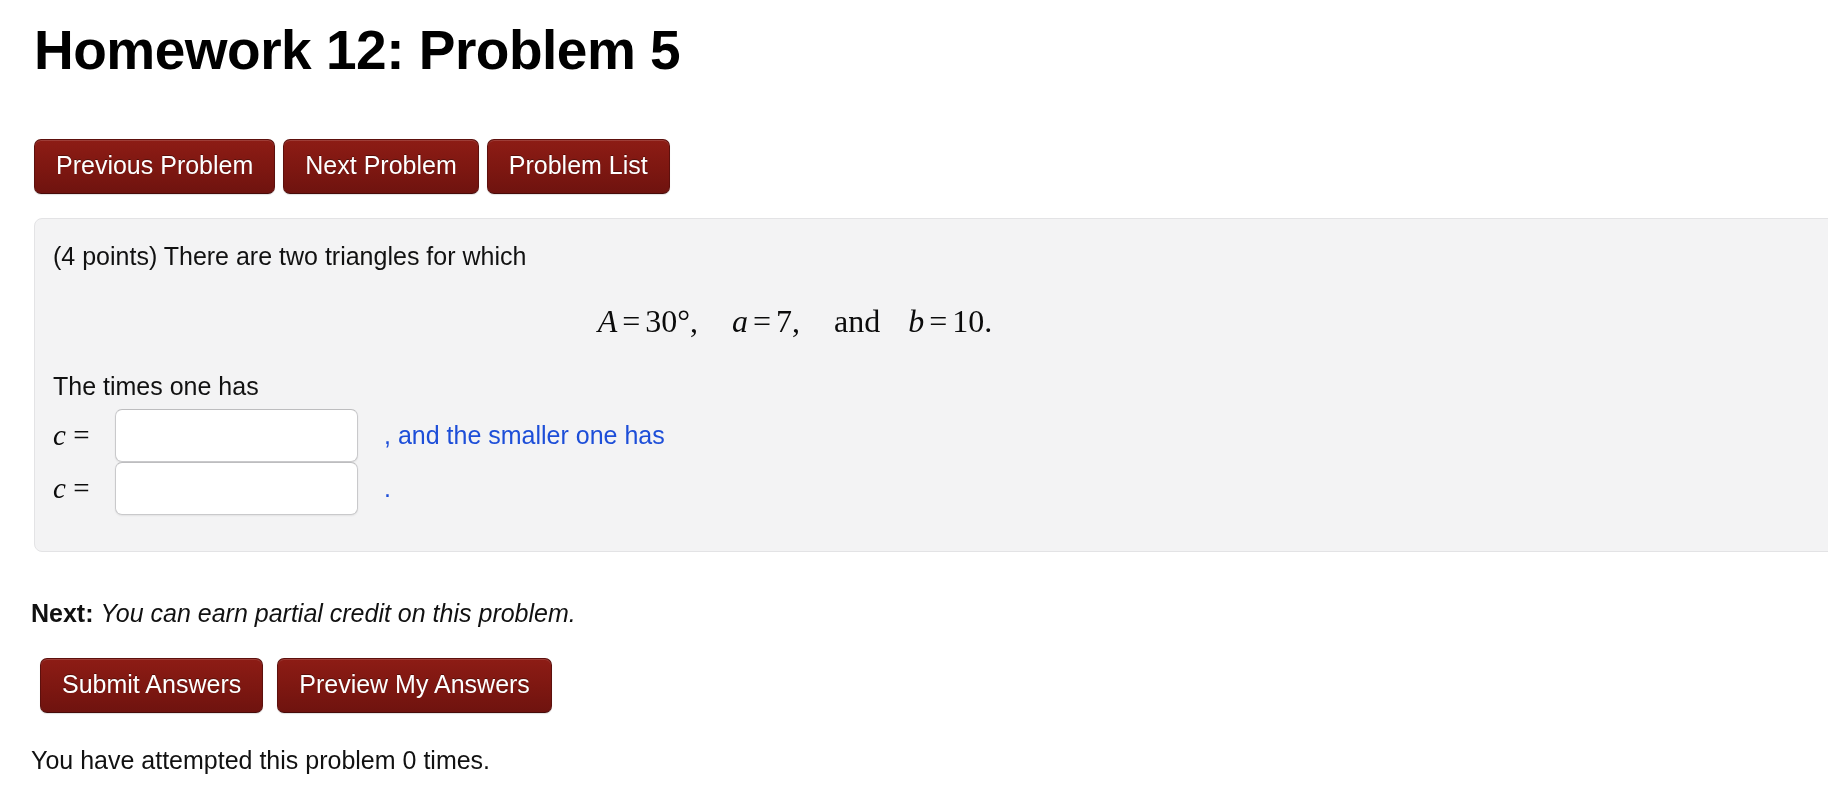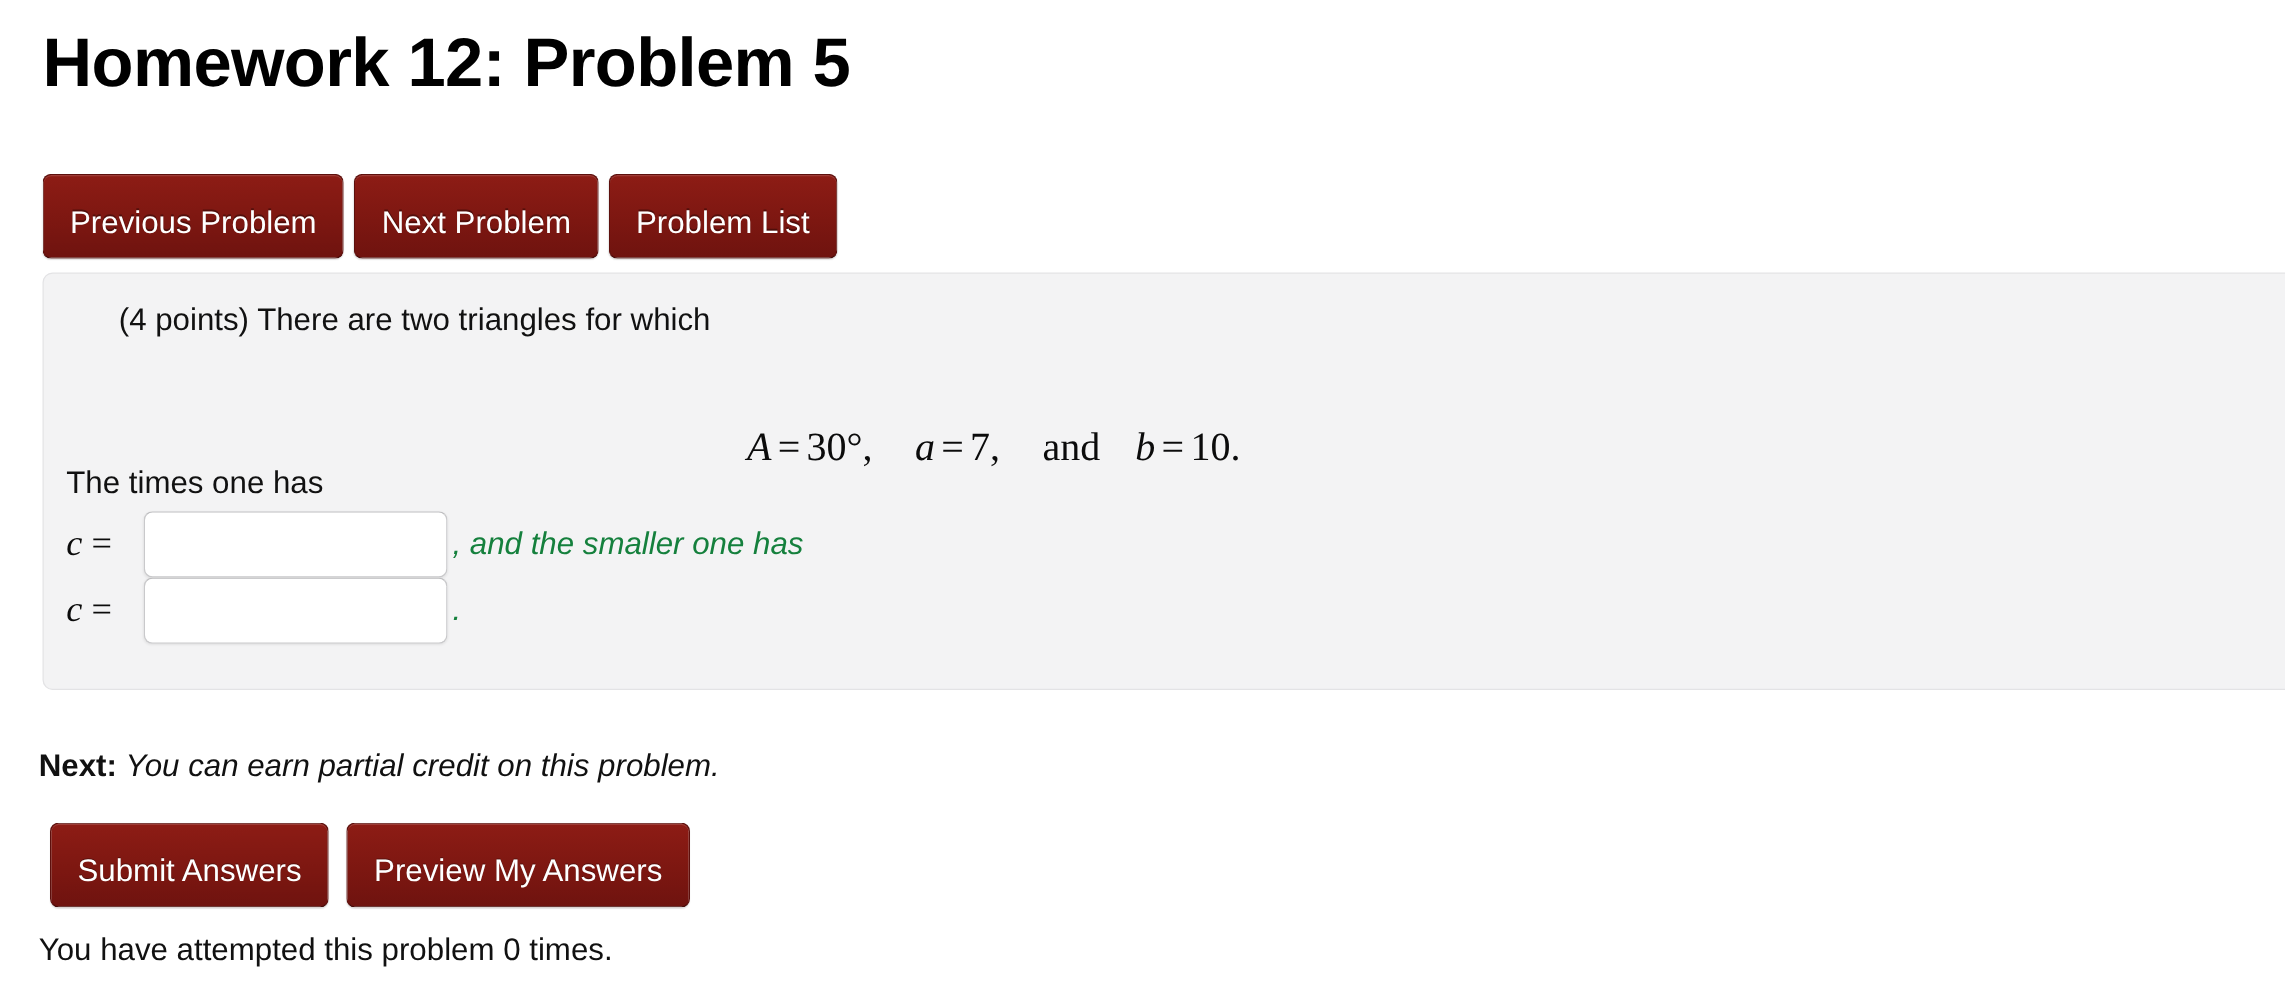--- a/index.html
+++ b/index.html
@@ -42,21 +42,21 @@
     align-items: center;
     justify-content: center;
     font-family: "Liberation Sans", sans-serif;
     font-size: 25px;
     line-height: 1;
     color: #ffffff;
     background: linear-gradient(180deg, #8d1c15 0%, #7d1711 55%, #6f130f 100%);
     border: 1px solid #5d100d;
     border-bottom-color: #470b09;
     border-radius: 7px;
-    padding: 26px 21px 15px 21px;
+    padding: 13px 21px 15px 21px;
     cursor: pointer;
     text-shadow: 0 -1px 0 rgba(0,0,0,0.35);
     box-shadow: inset 0 1px 0 rgba(255,255,255,0.15), 0 1px 1px rgba(0,0,0,0.12);
     white-space: nowrap;
   }
 
   
   .problem-panel {
     position: absolute;
     left: 34px; top: 218px;
@@ -66,35 +66,33 @@
     border: 1px solid #e3e3e5;
     border-radius: 8px;
   }
   .panel-line-1 {
     position: absolute;
     left: 18px; top: 22px;
     font-size: 25px;
     line-height: 30px;
     color: #111111;
     white-space: nowrap;
-    margin-left: 42px;
   }
 
   
   .math-display {
     position: absolute;
     left: 0; top: 82px;
     width: 1520px;
     text-align: center;
     font-family: "Liberation Serif", serif;
     font-size: 32px;
     line-height: 40px;
     color: #0b0b0b;
     white-space: nowrap;
-    margin-top: 36px;
   }
   .mi { font-family: "Liberation Serif", serif; font-style: italic; }
   .mo { font-family: "Liberation Serif", serif; font-style: normal; padding: 0 5px; }
   .mn { font-family: "Liberation Serif", serif; font-style: normal; }
   .mtext { font-family: "Liberation Serif", serif; font-style: normal; }
   .mspace-wide { display: inline-block; width: 34px; }
   .mspace-mid  { display: inline-block; width: 28px; }
 
   
   .larger-label {
@@ -131,24 +129,23 @@
     border-radius: 7px;
     font-family: "Liberation Sans", sans-serif;
     font-size: 22px;
     color: #111111;
     padding: 0 10px;
     outline: none;
     box-shadow: 0 1px 2px rgba(0,0,0,0.07);
   }
   .after-input {
     font-size: 25px;
-    color: #15803d;
-    margin-left: 4px;
-    white-space: nowrap;
-    font-style: italic;
+    color: #1d4ed8;
+    margin-left: 26px;
+    white-space: nowrap;
   }
 
   
   .note-line {
     position: absolute;
     left: 31px; top: 598px;
     font-size: 25px;
     line-height: 30px;
     color: #111111;
     white-space: nowrap;

